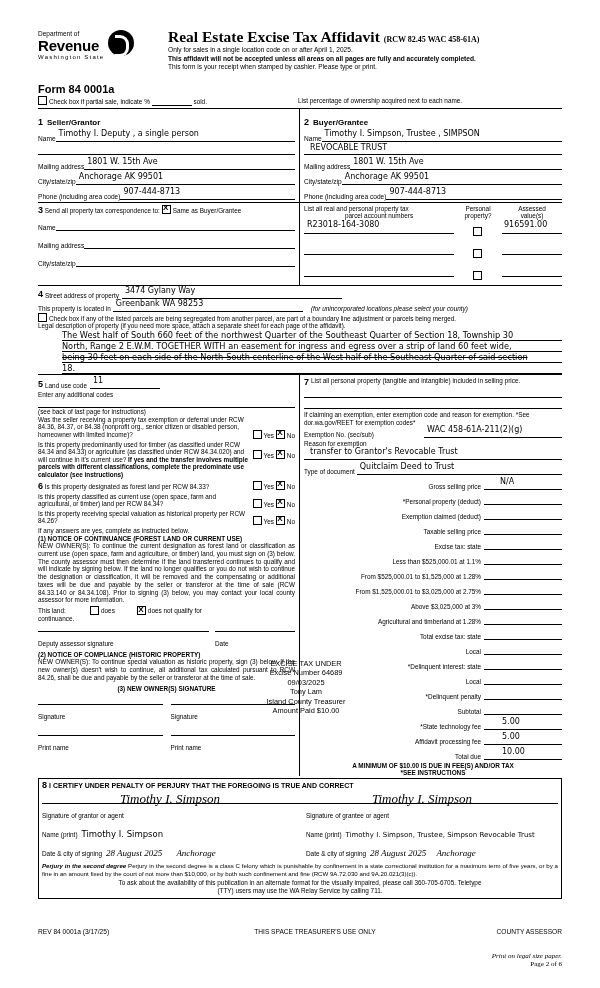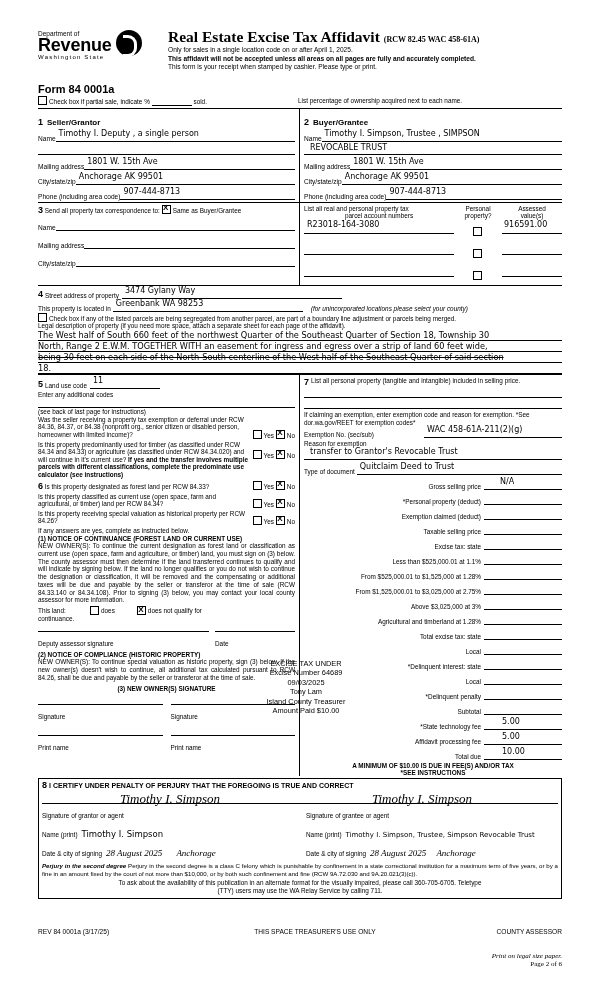--- a/index.html
+++ b/index.html
@@ -4,41 +4,41 @@
 <style>
   html,body{margin:0;padding:0;background:#ffffff;}
   body{width:600px;height:988px;font-family:"Liberation Serif",serif;color:#000;}
   .page{position:relative;width:600px;height:988px;background:#fff;}
   .sheet{position:absolute;left:38px;top:28px;width:524px;}
   .hand{font-family:"DejaVu Sans",sans-serif;font-size:8.5px;}
   
   .hdr{display:flex;align-items:flex-start;}
   .dor{width:122px;padding-top:2px;}
   .dor .d1{font-size:6.5px;font-family:"Liberation Sans",sans-serif;}
-  .dor .d2{font-size:18px;font-weight:bold;font-family:"Liberation Sans",sans-serif;line-height:17px;letter-spacing:-0.2px;}
+  .dor .d2{font-size:15px;font-weight:bold;font-family:"Liberation Sans",sans-serif;line-height:17px;letter-spacing:-0.2px;}
   .dor .d3{font-size:6px;font-family:"Liberation Sans",sans-serif;letter-spacing:1.2px;}
   .dorlogo{width:26px;height:26px;border-radius:50%;background:#000;color:#fff;display:inline-block;position:relative;vertical-align:top;margin-left:4px;}
   .dorlogo:after{content:"";position:absolute;left:7px;top:5px;width:11px;height:16px;border:3px solid #fff;border-left:none;border-radius:0 9px 9px 0;}
   .titlewrap{flex:1;padding-left:8px;}
   .maintitle{font-size:15.5px;font-weight:bold;font-family:"Liberation Serif",serif;}
   .maintitle .rcw{font-size:8px;font-weight:bold;}
   .subline{font-size:6.6px;font-family:"Liberation Sans",sans-serif;line-height:8.6px;}
   .formno{font-size:11px;font-weight:bold;font-family:"Liberation Sans",sans-serif;margin-top:10px;}
   .cbx{display:inline-block;width:7px;height:7px;border:1px solid #000;vertical-align:-1px;margin-right:2px;background:#fff;}
   .cbx.chk{position:relative;}
   .cbx.chk:after{content:"X";position:absolute;left:0.4px;top:-2.6px;font-size:8px;font-family:"Liberation Sans",sans-serif;font-weight:bold;}
   .tiny{font-size:6.4px;font-family:"Liberation Sans",sans-serif;}
   .num{font-weight:bold;font-size:9px;font-family:"Liberation Sans",sans-serif;}
   .ul{border-bottom:1px solid #000;display:inline-block;}
   .row{display:flex;}
   .cell{box-sizing:border-box;}
   .lbl{font-size:6.6px;font-family:"Liberation Sans",sans-serif;}
   .fld{border-bottom:1px solid #000;flex:1;height:11px;position:relative;}
   .fldtxt{position:absolute;left:3px;top:-1px;font-family:"DejaVu Sans",sans-serif;font-size:8px;}
-  .legal{font-family:"DejaVu Sans",sans-serif;font-size:8.2px;}
+  .legal{font-family:"DejaVu Sans",sans-serif;font-size:8.2px;margin-left:24px;}
   .strike{text-decoration:line-through;}
   .ln{border-bottom:1px solid #000;}
   .yn{font-size:6.4px;font-family:"Liberation Sans",sans-serif;white-space:nowrap;}
   .sigfont{font-family:"Liberation Serif",serif;font-style:italic;font-size:13px;}
   .footer{position:absolute;left:38px;top:928px;width:524px;font-size:6.6px;font-family:"Liberation Sans",sans-serif;}
   .rightnote{position:absolute;right:38px;top:952px;text-align:right;font-size:7px;font-family:"Liberation Serif",serif;}
 </style>
 </head>
 <body>
 

